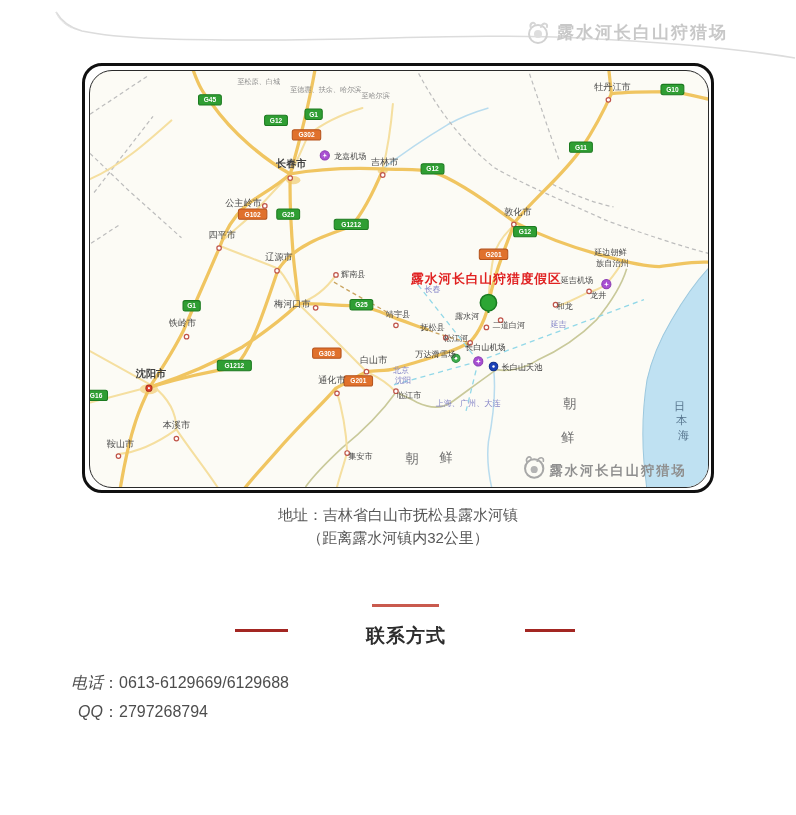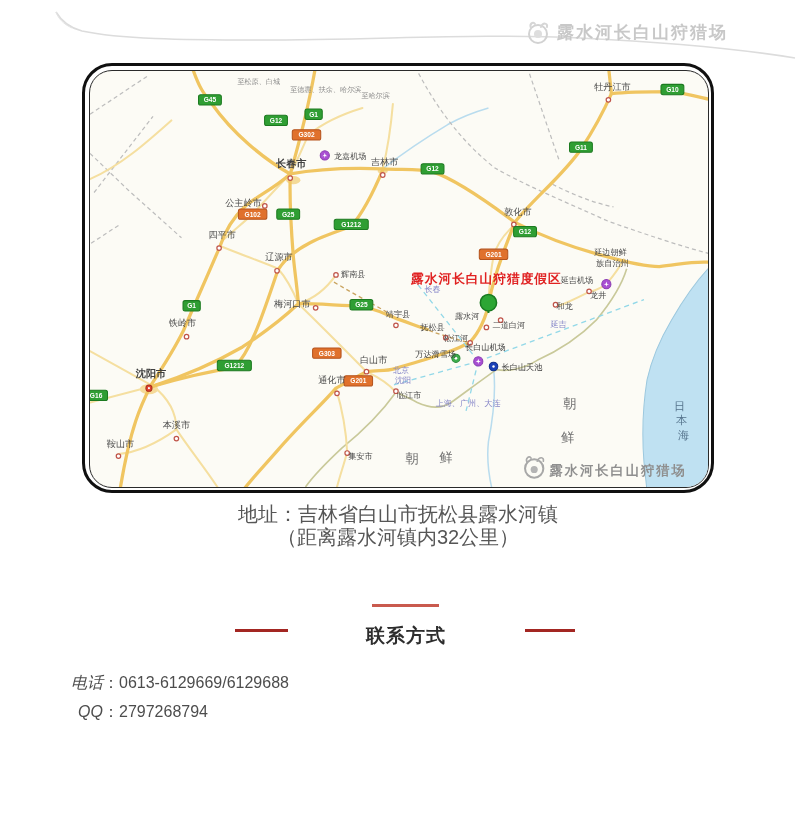--- a/index.html
+++ b/index.html
@@ -6,29 +6,29 @@
   body{
     width:796px;height:815px;position:relative;background:#ffffff;
     font-family:"Liberation Sans","DejaVu Sans",sans-serif;
     overflow:hidden;
   }
   .top-decor{position:absolute;left:0;top:0;width:796px;height:62px;}
   .brand{position:absolute;left:523px;top:18px;display:flex;align-items:center;gap:6px;}
   .brand-text{font-size:17px;font-weight:bold;color:#c8c8c8;letter-spacing:2px;white-space:nowrap;}
   .map-card{
     position:absolute;left:82px;top:63px;width:618px;height:416px;
-    border:3px solid #101010;border-radius:30px;padding:4px;background:#ffffff;
+    border:3px solid #101010;border-radius:20px;padding:4px;background:#ffffff;
   }
   .map-inner{
     width:100%;height:100%;border:1px solid #2a2a2a;border-radius:23px;
     overflow:hidden;background:#fcfbf5;
   }
   .map-inner svg{display:block;width:100%;height:100%;}
   .address{position:absolute;left:0;top:503px;width:796px;text-align:center;
-    font-size:20px;line-height:23px;color:#565656;}
+    font-size:15px;line-height:23px;color:#565656;}
   .section-head{position:absolute;left:8px;top:593px;width:796px;height:70px;text-decoration:underline;}
   .sh-topline{position:absolute;left:364px;top:11px;width:67px;height:3px;background:var(--accent-top,#c95a4e);}
   .sh-title{position:absolute;left:0;top:30px;width:796px;text-align:center;
     font-size:19px;font-weight:bold;color:#2d2d2d;letter-spacing:1px;}
   .sh-line-left{position:absolute;left:227px;top:36px;width:53px;height:3px;background:var(--accent-side,#a32622);}
   .sh-line-right{position:absolute;left:517px;top:36px;width:50px;height:3px;background:var(--accent-side,#a32622);}
   .contacts{position:absolute;left:66px;top:668px;font-size:16px;color:#4d4d4d;}
   .c-row{line-height:29px;white-space:nowrap;}
   .c-label{display:inline-block;width:37px;text-align:right;font-style:italic;}
 </style>

